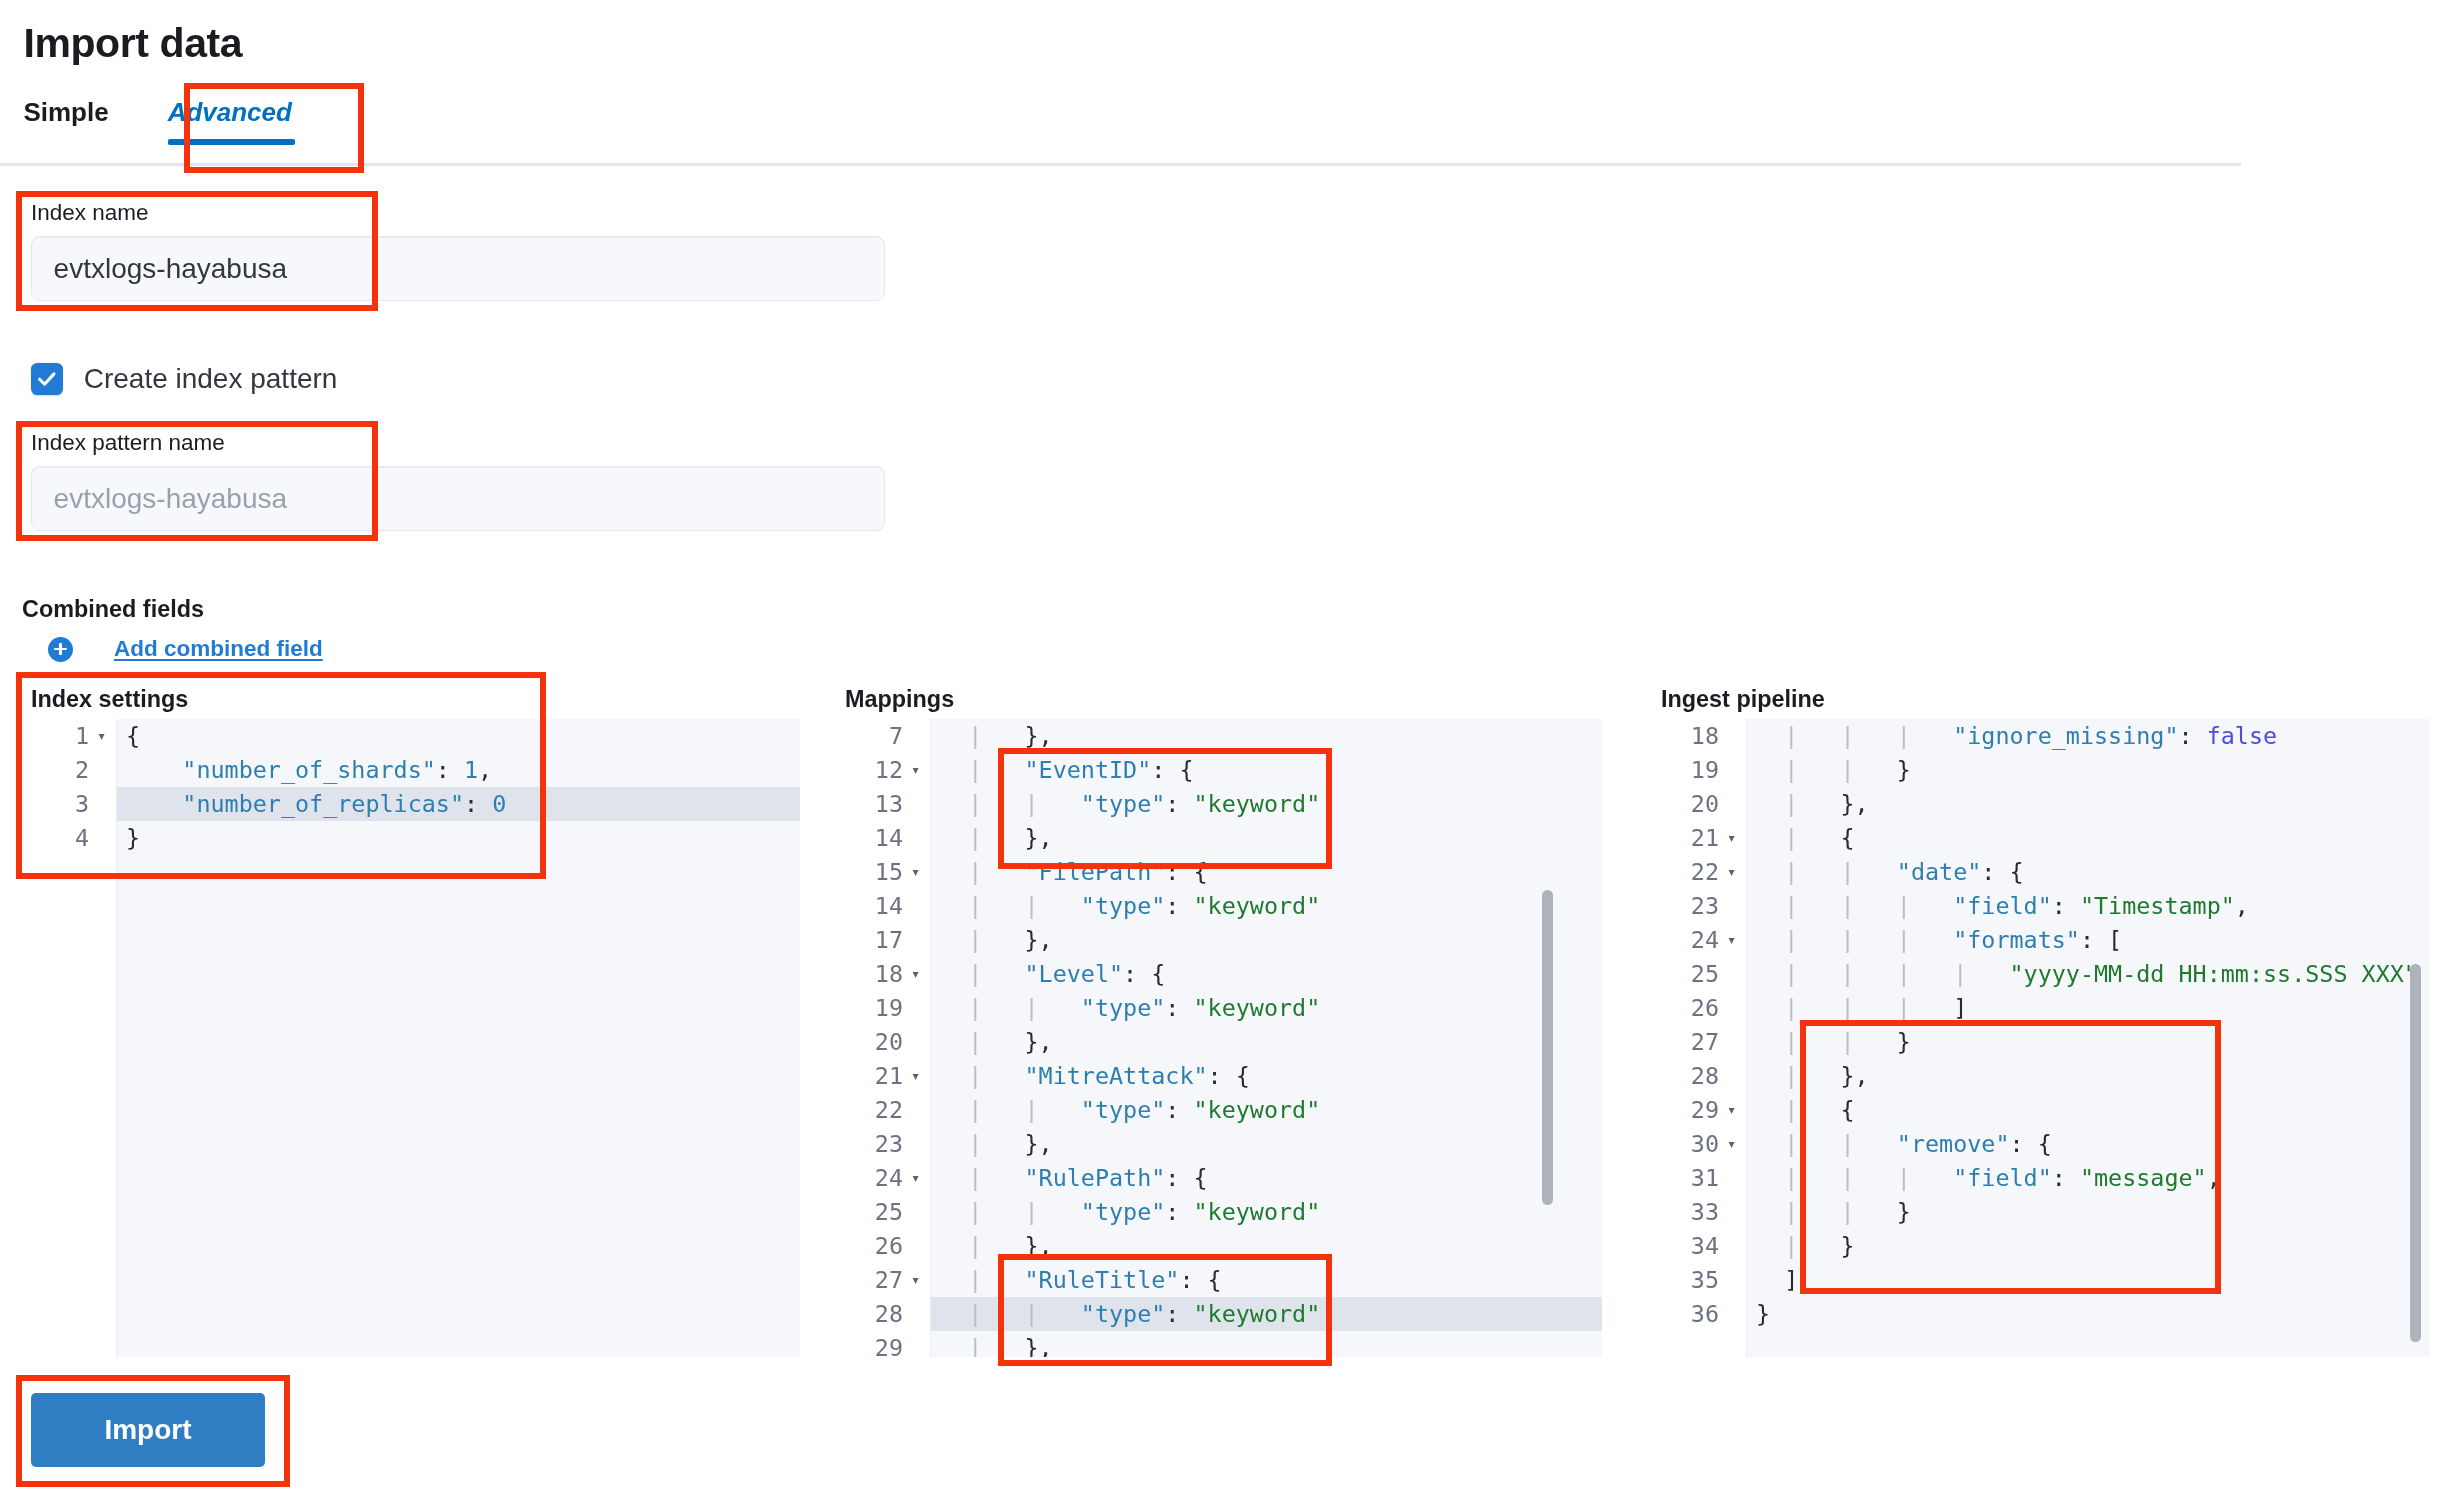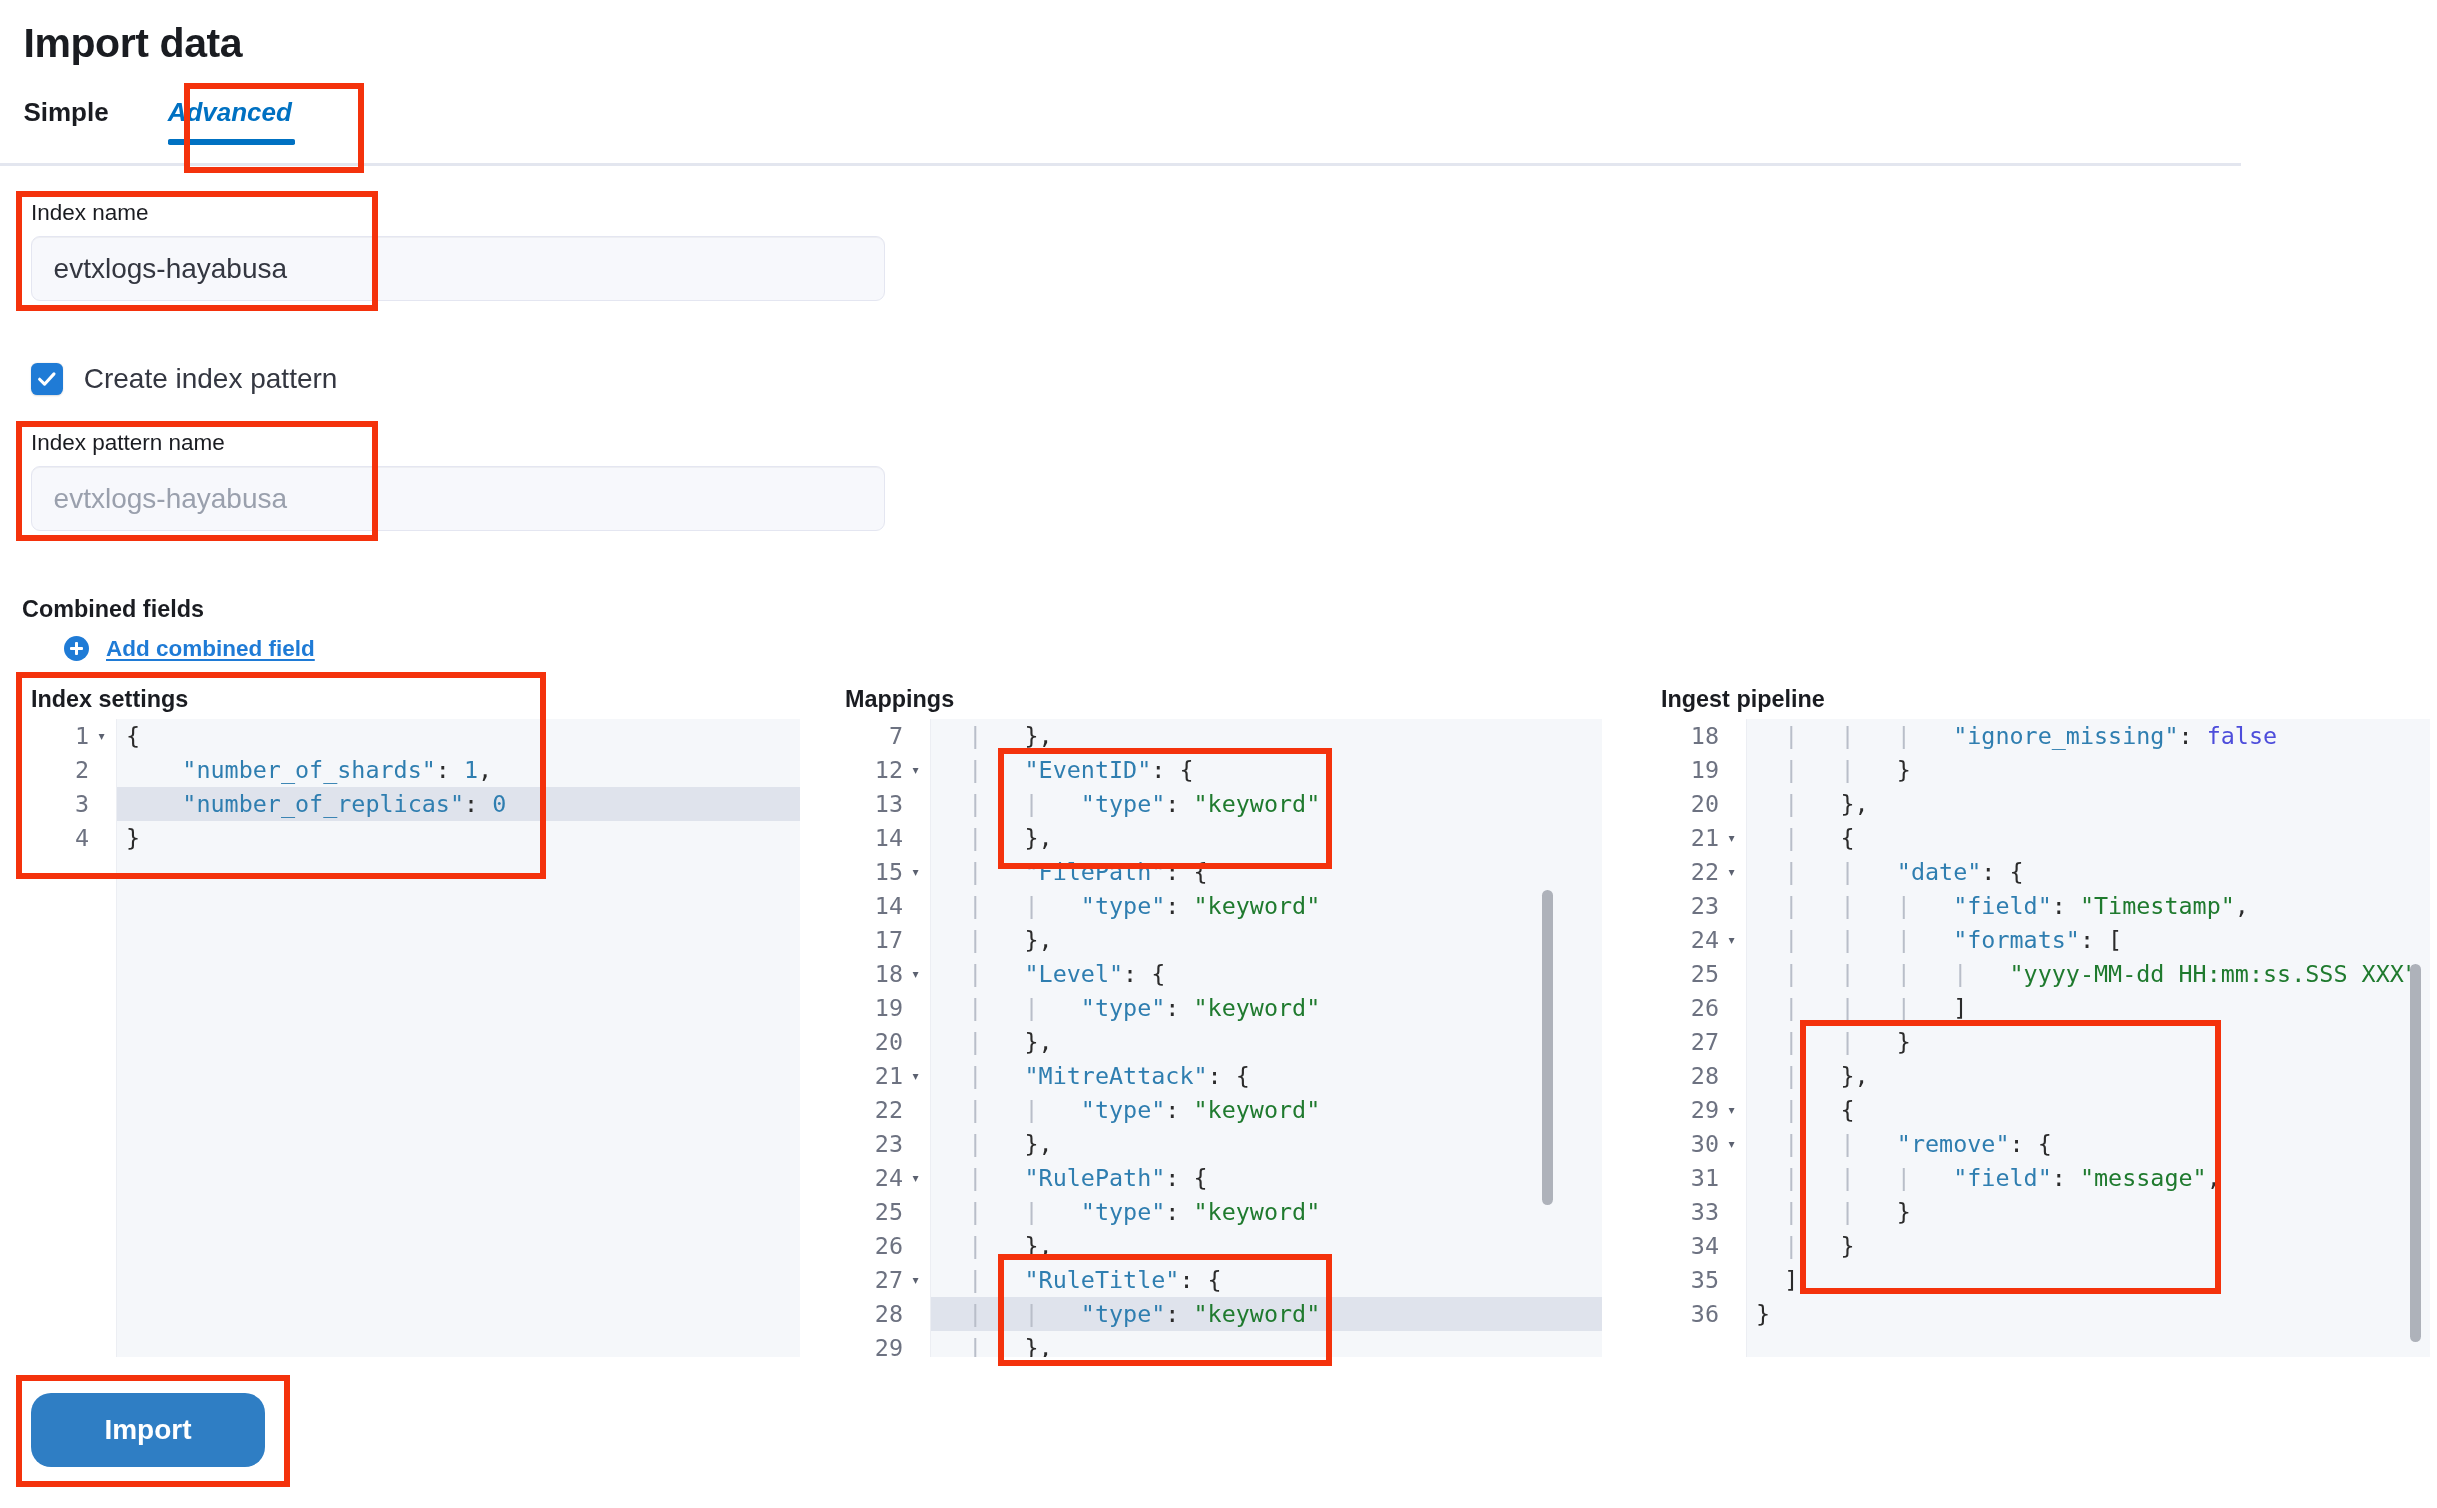--- a/index.html
+++ b/index.html
@@ -56,21 +56,21 @@
     display: flex; align-items: center; justify-content: center; cursor: pointer;
     box-shadow: 0 0.9px 1.8px rgba(0,0,0,0.15);
   }
   .checkbox-box svg { width: 21.6px; height: 21.6px; display: block; }
   .checkbox-label { margin-left: 20.7px; font-size: 28px; color: #343741; }
 
   
   .section-head { position: absolute; font-size: 23.4px; font-weight: 700; color: #1a1c21; }
 
   
-  .add-link { position: absolute; left: 64px; top: 636px; display: flex; align-items: flex-start; cursor: pointer; }
+  .add-link { position: absolute; left: 48px; top: 636px; display: flex; align-items: center; cursor: pointer; gap: 24px; }
   .add-link .plus-icon {
     width: 25px; height: 25px; border-radius: 50%; background: #1f7bd6;
     position: relative; flex: none;
   }
   .add-link .plus-icon::before, .add-link .plus-icon::after {
     content: ""; position: absolute; background: #fff; border-radius: 0.9px;
   }
   .add-link .plus-icon::before { left: 6.3px; right: 6.3px; top: 11.2px; height: 2.7px; }
   .add-link .plus-icon::after { top: 6.3px; bottom: 6.3px; left: 11.2px; width: 2.7px; }
   .add-link .add-text {
@@ -110,21 +110,21 @@
   .tok-punc { color: #2b2b2b; }
   .indent-guide { color: #b9bec9; }
 
   .scrollbar {
     position: absolute; width: 10.8px; border-radius: 5.4px; background: #aeb2ba;
   }
 
   
   .import-btn {
     position: absolute; left: 31px; top: 1393px; width: 234px; height: 74px;
-    background: #2f7ec4; color: #fff; border: none; border-radius: 20px;
+    background: #2f7ec4; color: #fff; border: none; border-radius: 5px;
     font-size: 28px; font-weight: 700; cursor: pointer;
     font-family: "Liberation Sans", sans-serif;
   }
 
   
   .anno {
     position: absolute; border: 6.3px solid #f4320c; pointer-events: none;
     z-index: 40;
   }
 </style>

